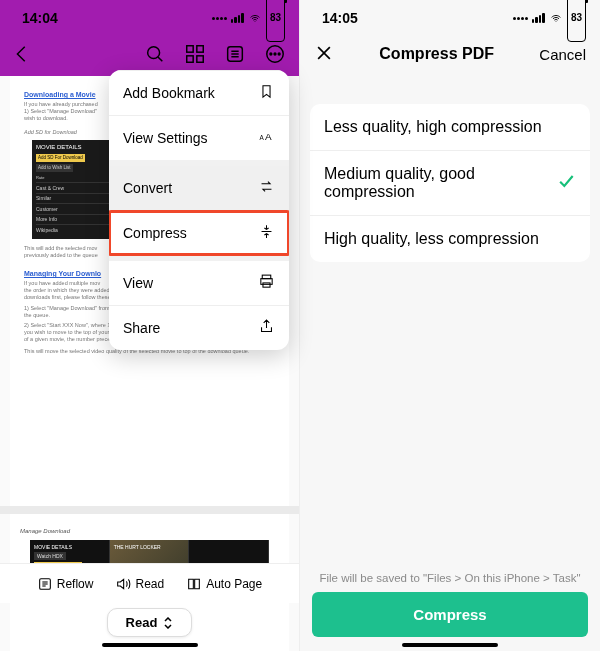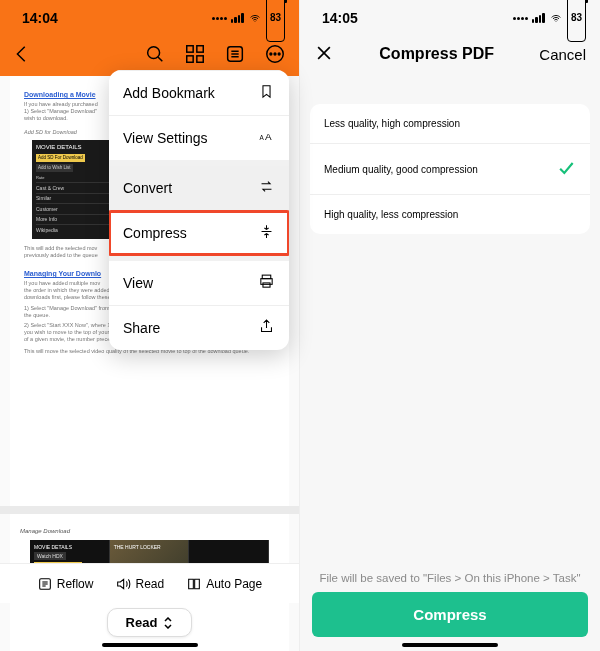--- a/index.html
+++ b/index.html
@@ -1,18 +1,18 @@
 <!DOCTYPE html>
 <html><head>
 <meta charset="utf-8">
 <style>
   * { box-sizing: border-box; margin: 0; padding: 0; font-family: -apple-system, BlinkMacSystemFont, "Segoe UI", Helvetica, Arial, sans-serif; }
   body { width: 600px; height: 651px; background: #fff; overflow: hidden; position: relative; }
   .app { display: flex; width: 600px; height: 651px; }
-  .pane { flex: 1 1 50%; position: relative; background: #f97316; border-right: 1px solid #eee; display: flex; flex-direction: column; }
+  .pane { flex: 1 1 50%; position: relative; background: #a21caf; border-right: 1px solid #eee; display: flex; flex-direction: column; }
   .pane:last-child { border-right: none; background: #f7f7f7; }
 
   
   .status { display: flex; align-items: center; justify-content: space-between; padding: 6px 14px 2px 22px; font-size: 14px; font-weight: 700; height: 32px; }
   .status .right { display: flex; align-items: center; gap: 4px; }
   .sig-dots { display: flex; align-items: flex-end; gap: 1px; }
   .sig-dots i { width: 2.5px; background: #000; border-radius: 1px; }
   .sig-dots i:nth-child(1){height:4px}.sig-dots i:nth-child(2){height:6px}.sig-dots i:nth-child(3){height:8px}.sig-dots i:nth-child(4){height:10px}
   .sig-dots.alt i { border-radius: 50%; width:3px; height:3px; }
   .wifi { width: 14px; height: 11px; }
@@ -57,21 +57,21 @@
   .readbar { position:absolute; bottom:14px; left:0; right:0; display:flex; justify-content:center; z-index:20;}
   .readpill { background:#fff; border:1px solid #ddd; border-radius:10px; padding:6px 18px; font-size:13px; font-weight:600; box-shadow:0 1px 3px rgba(0,0,0,0.08); display:flex; align-items:center; gap:6px; cursor:pointer;}
   .home-ind { position:absolute; bottom:4px; left:50%; transform:translateX(-50%); width:96px; height:4px; background:#000; border-radius:3px; z-index:25;}
 
   
   .rhead { display:flex; align-items:center; justify-content:space-between; padding:10px 14px; height:44px;}
   .rhead .title { font-size:16px; font-weight:700; }
   .rhead .close, .rhead .cancel { font-size:15px; cursor:pointer; }
   .rhead .close svg { width:20px; height:20px; stroke:#000; stroke-width:2; }
   .options { margin:28px 10px 0; background:#fff; border-radius:10px; overflow:hidden; }
-  .opt { display:flex; align-items:center; justify-content:space-between; padding:14px 14px; font-size:10px; font-weight:500; cursor:pointer;}
+  .opt { display:flex; align-items:center; justify-content:space-between; padding:14px 14px; font-size:16px; font-weight:500; cursor:pointer;}
   .opt + .opt { border-top:1px solid #eee; }
   .check svg { width:20px; height:20px; stroke:#17c07a; stroke-width:2.6; fill:none; }
   .rfoot { position:absolute; bottom:14px; left:0; right:0; padding:0 12px; }
   .hint { font-size:11.5px; color:#8a8a8a; text-align:center; margin-bottom:8px; }
   .primary { background:#1dc08e; color:#fff; font-weight:700; font-size:15px; text-align:center; padding:14px 0; border-radius:6px; cursor:pointer; }
 </style>
 </head>
 <body>
 
 <div class="app">

